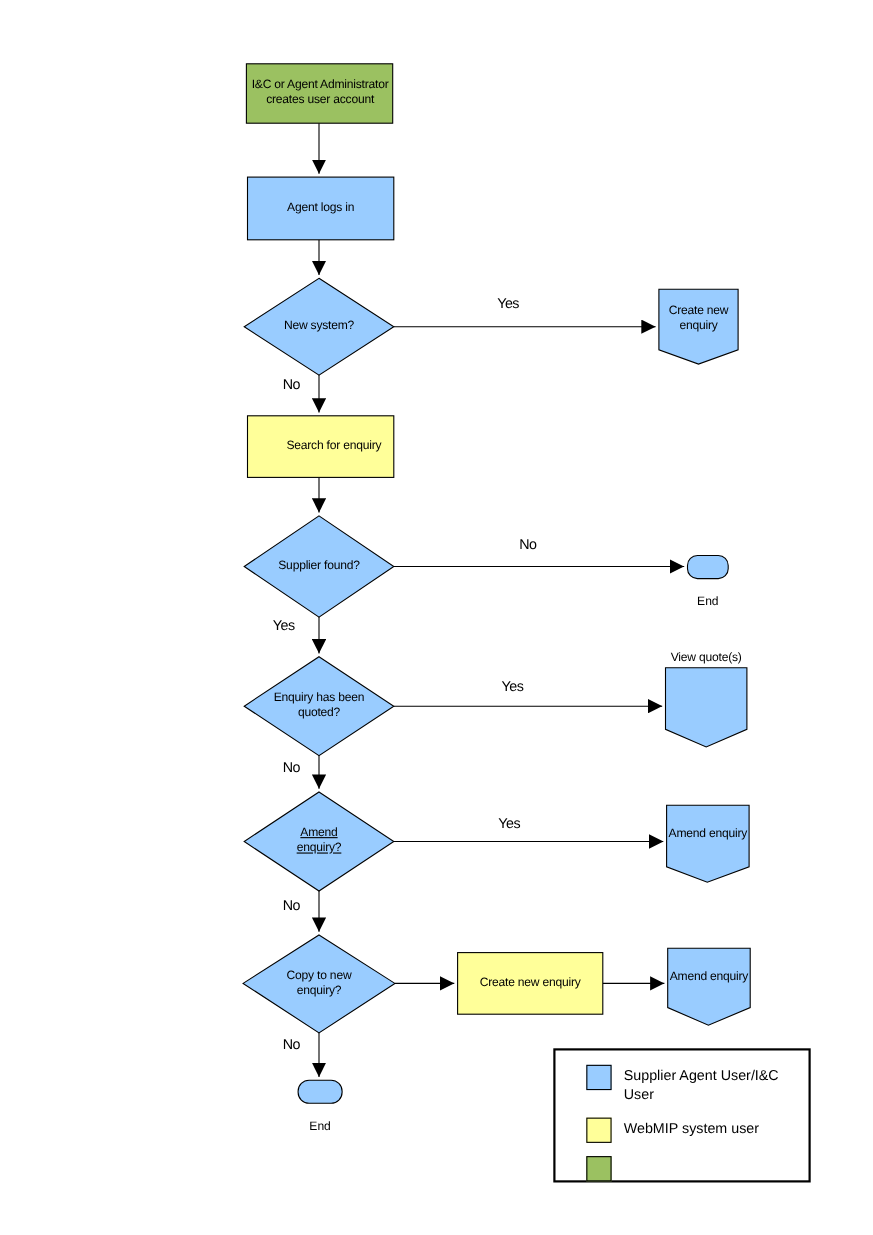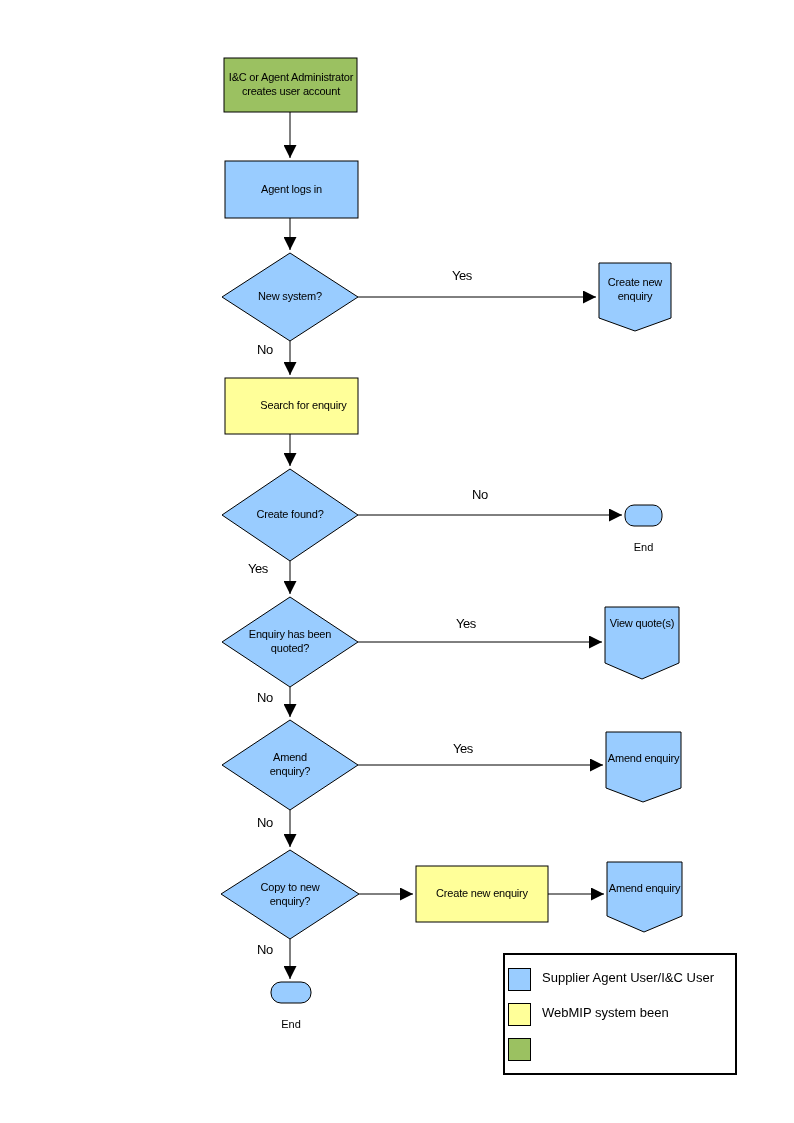--- a/index.html
+++ b/index.html
@@ -26,21 +26,21 @@
     letter-spacing:-0.5px;
     pointer-events:none;
   }
   .end-label{font-size:11px;letter-spacing:0;margin-top:32px;}
   .legend{
     position:absolute;
     left:503px;top:953px;width:234px;height:122px;
     border:2px solid #000;
     box-sizing:border-box;
     display:flex;flex-direction:column;
-    padding:13px 6px 0 3px;
+    padding:13px 6px 0 28px;
     gap:12px;
     background:#fff;
   }
   .legend-row{display:flex;align-items:flex-start;}
   .legend-swatch{
     width:21px;height:21px;
     border:1px solid #000;
     margin-right:11px;
     flex:0 0 auto;
   }
@@ -89,25 +89,25 @@
     <rect x="416" y="866" width="132" height="56" stroke="#000" stroke-width="1" fill="#FFFF99"></rect>
     <polygon points="607,862 682,862 682,916 644,932 607,916" stroke="#000" stroke-width="1" fill="#99CCFF"></polygon>
     <rect x="271" y="982" width="40" height="21" rx="10" stroke="#000" stroke-width="1" fill="#99CCFF"></rect>
   </svg>
 
   <div class="node-label" style="left:226px;top:60px;width:130px;height:50px;">I&amp;C or Agent Administrator creates user account</div>
   <div class="node-label" style="left:225px;top:161px;width:133px;height:57px;">Agent logs in</div>
   <div class="node-label" style="left:230px;top:253px;width:120px;height:88px;">New system?</div>
   <div class="node-label" style="left:601px;top:266px;width:68px;height:48px;">Create new enquiry</div>
   <div class="node-label" style="left:225px;top:378px;width:133px;height:56px;margin-left:12px;">Search for enquiry</div>
-  <div class="node-label" style="left:250px;top:471px;width:80px;height:88px;">Create found?</div>
+  <div class="node-label" style="left:250px;top:471px;width:80px;height:88px;">Supplier found?</div>
   <div class="node-label end-label" style="left:625px;top:505px;width:37px;height:21px;">End</div>
   <div class="node-label" style="left:245px;top:599px;width:90px;height:86px;">Enquiry has been quoted?</div>
-  <div class="node-label" style="left:605px;top:599px;width:74px;height:50px;">View quote(s)</div>
-  <div class="node-label" style="left:258px;top:722px;width:64px;height:86px;">Amend enquiry?</div>
+  <div class="node-label" style="left:605px;top:574px;width:74px;height:50px;">View quote(s)</div>
+  <div class="node-label" style="left:258px;top:722px;width:64px;height:86px;text-decoration:underline;">Amend enquiry?</div>
   <div class="node-label" style="left:604px;top:734px;width:79px;height:50px;">Amend enquiry</div>
   <div class="node-label" style="left:250px;top:852px;width:80px;height:86px;">Copy to new enquiry?</div>
   <div class="node-label" style="left:416px;top:866px;width:132px;height:56px;">Create new enquiry</div>
   <div class="node-label" style="left:605px;top:864px;width:79px;height:50px;">Amend enquiry</div>
   <div class="node-label end-label" style="left:271px;top:982px;width:40px;height:21px;">End</div>
 
   <div class="edge-label" style="left:452px;top:268px;">Yes</div>
   <div class="edge-label" style="left:257px;top:342px;">No</div>
   <div class="edge-label" style="left:472px;top:487px;">No</div>
   <div class="edge-label" style="left:248px;top:561px;">Yes</div>
@@ -117,20 +117,20 @@
   <div class="edge-label" style="left:257px;top:815px;">No</div>
   <div class="edge-label" style="left:257px;top:942px;">No</div>
 
   <div class="legend">
     <div class="legend-row">
       <div class="legend-swatch" style="background-color: rgb(153, 204, 255);"></div>
       <div class="legend-text">Supplier Agent User/I&amp;C User</div>
     </div>
     <div class="legend-row">
       <div class="legend-swatch" style="background-color: rgb(255, 255, 153);"></div>
-      <div class="legend-text">WebMIP system been</div>
+      <div class="legend-text">WebMIP system user</div>
     </div>
     <div class="legend-row">
       <div class="legend-swatch" style="background-color: rgb(155, 193, 97);"></div>
     </div>
   </div>
 
 </div>
 
 </body></html>

